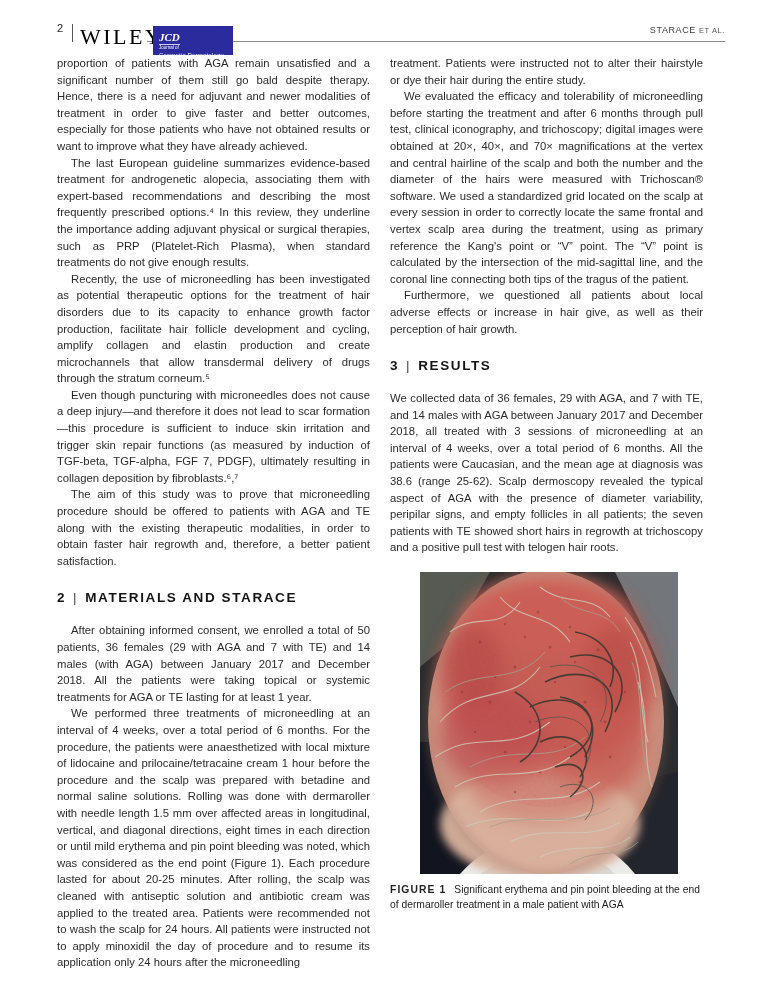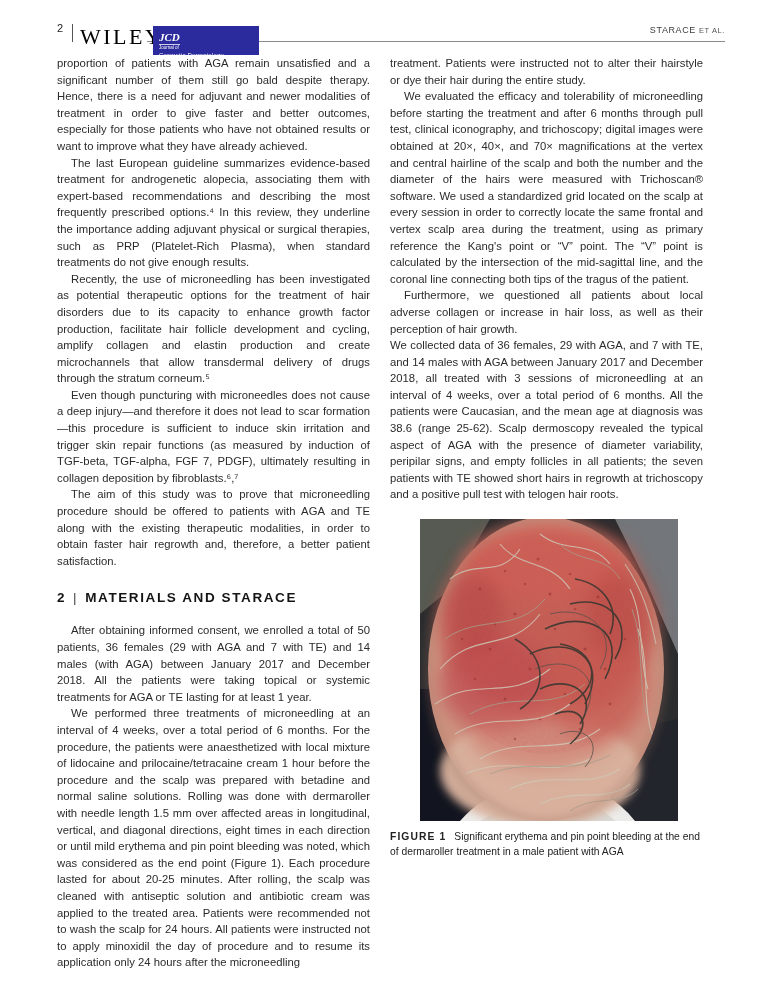--- a/index.html
+++ b/index.html
@@ -27,21 +27,21 @@
     position: absolute; left: 72px; top: 24px;
     width: 1px; height: 18px; background: #555;
   }
   .wiley {
     position: absolute; left: 80px; top: 24px;
     font-family: "Liberation Serif", serif;
     font-size: 22px; letter-spacing: 2.5px; color: #000000; font-weight: 500;
   }
   .jcd-box {
     position: absolute; left: 153px; top: 26px;
-    width: 106px; height: 29px;
+    width: 80px; height: 29px;
     background: #2b2b9d;
     color: #ffffff;
     padding: 2px 5px 2px 6px;
     line-height: 1;
   }
   .jcd-acronym {
     display: inline-block;
     font-family: "Liberation Serif", serif;
     font-size: 11px; font-weight: bold; font-style: italic;
     border-bottom: 0.8px solid #cfcfe8;
@@ -131,22 +131,23 @@
 
       <h2 class="section"><span>2</span><span class="sep">|</span><span>MATERIALS AND STARACE</span></h2>
 
       <p class="indent">After obtaining informed consent, we enrolled a total of 50 patients, 36 females (29 with AGA and 7 with TE) and 14 males (with AGA) between January 2017 and December 2018. All the patients were taking topical or systemic treatments for AGA or TE lasting for at least 1 year.</p>
       <p class="indent">We performed three treatments of microneedling at an interval of 4 weeks, over a total period of 6 months. For the procedure, the patients were anaesthetized with local mixture of lidocaine and prilocaine/tetracaine cream 1 hour before the procedure and the scalp was prepared with betadine and normal saline solutions. Rolling was done with dermaroller with needle length 1.5 mm over affected areas in longitudinal, vertical, and diagonal directions, eight times in each direction or until mild erythema and pin point bleeding was noted, which was considered as the end point (Figure 1). Each procedure lasted for about 20-25 minutes. After rolling, the scalp was cleaned with antiseptic solution and antibiotic cream was applied to the treated area. Patients were recommended not to wash the scalp for 24 hours. All patients were instructed not to apply minoxidil the day of procedure and to resume its application only 24 hours after the microneedling</p>
     </div>
 
     <div class="col">
       <p>treatment. Patients were instructed not to alter their hairstyle or dye their hair during the entire study.</p>
       <p class="indent">We evaluated the efficacy and tolerability of microneedling before starting the treatment and after 6 months through pull test, clinical iconography, and trichoscopy; digital images were obtained at 20×, 40×, and 70× magnifications at the vertex and central hairline of the scalp and both the number and the diameter of the hairs were measured with Trichoscan® software. We used a standardized grid located on the scalp at every session in order to correctly locate the same frontal and vertex scalp area during the treatment, using as primary reference the Kang's point or “V” point. The “V” point is calculated by the intersection of the mid-sagittal line, and the coronal line connecting both tips of the tragus of the patient.</p>
-      <p class="indent">Furthermore, we questioned all patients about local adverse collagen or increase in hair loss, as well as their perception of hair growth.</p>
-
+      <p class="indent">Furthermore, we questioned all patients about local adverse effects or increase in hair give, as well as their perception of hair growth.</p>
+
+      <h2 class="section"><span>3</span><span class="sep">|</span><span>RESULTS</span></h2>
 
       <p>We collected data of 36 females, 29 with AGA, and 7 with TE, and 14 males with AGA between January 2017 and December 2018, all treated with 3 sessions of microneedling at an interval of 4 weeks, over a total period of 6 months. All the patients were Caucasian, and the mean age at diagnosis was 38.6 (range 25-62). Scalp dermoscopy revealed the typical aspect of AGA with the presence of diameter variability, peripilar signs, and empty follicles in all patients; the seven patients with TE showed short hairs in regrowth at trichoscopy and a positive pull test with telogen hair roots.</p>
 
       <div class="figure-block">
         <svg class="figure-photo" viewBox="0 0 258 302" preserveAspectRatio="none" xmlns="http://www.w3.org/2000/svg">
           <defs>
             <radialGradient id="skin" cx="50%" cy="42%" r="70%">
               <stop offset="0%" stop-color="#d08d7b"></stop>
               <stop offset="60%" stop-color="#cf9583"></stop>
               <stop offset="100%" stop-color="#c68f7c"></stop>

